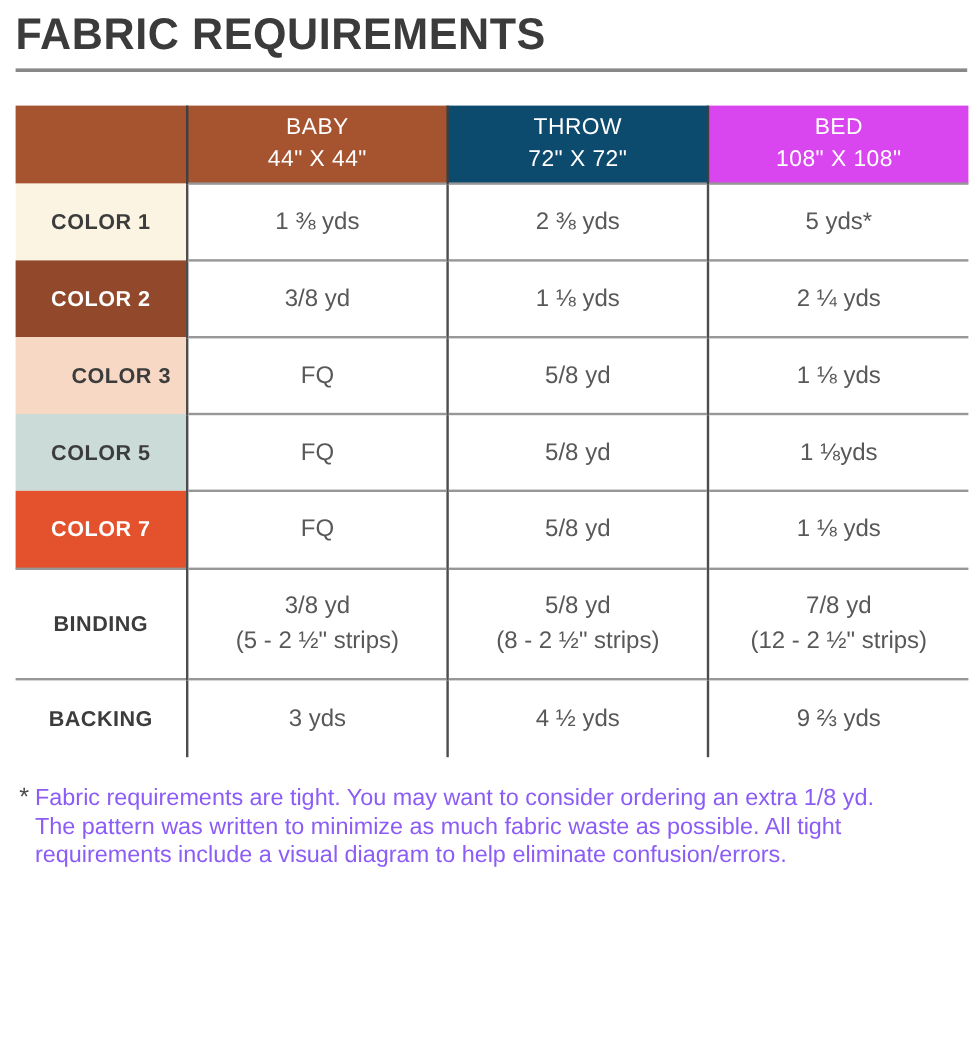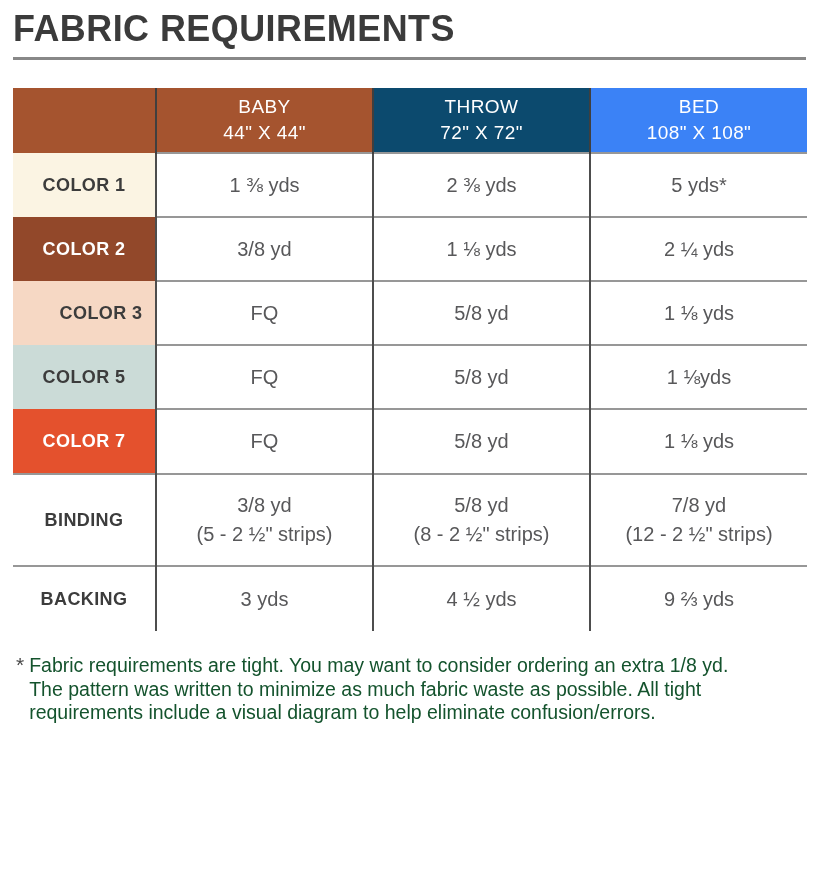--- a/index.html
+++ b/index.html
@@ -71,21 +71,21 @@
     margin: 23px 10px 0 16px;
     align-items: flex-start;
   }
   .footnote .star {
     font-size: 21px;
     color: #4a4a4a;
     margin: -1px 5px 0 0;
   }
   .footnote .note-text {
     font-size: 19.5px;
-    color: #14532d;
+    color: #8b5cf6;
     line-height: 23.5px;
     white-space: pre-line;
   }
 </style>
 </head>
 <body>
 
 <div class="page">
 
   <div class="title-wrap">
@@ -97,21 +97,21 @@
       <col class="c-label">
         <col class="c-val">
         <col class="c-val">
         <col class="c-val">
     </colgroup>
     <tbody id="req-tbody">
         <tr class="hdr">
           <td style="background: rgb(165, 84, 47);"></td>
           <td class="cell-value" style="background: rgb(165, 84, 47);"><div>BABY</div><div>44" X 44"</div></td>
           <td class="cell-value" style="background: #0c4a6e;"><div>THROW</div><div>72" X 72"</div></td>
-          <td class="cell-value" style="background: #3b82f6;"><div>BED</div><div>108" X 108"</div></td>
+          <td class="cell-value" style="background: #d946ef;"><div>BED</div><div>108" X 108"</div></td>
         </tr>
         <tr>
           <td class="cell-label" style="background: rgb(251, 244, 227); color: rgb(60, 60, 60);">COLOR 1</td>
           <td class="cell-value">1 ⅜ yds</td>
           <td class="cell-value">2 ⅜ yds</td>
           <td class="cell-value">5 yds*</td>
         </tr>
         <tr>
           <td class="cell-label" style="background: rgb(146, 72, 42); color: rgb(255, 255, 255); margin-top: 40px;">COLOR 2</td>
           <td class="cell-value">3/8 yd</td>

